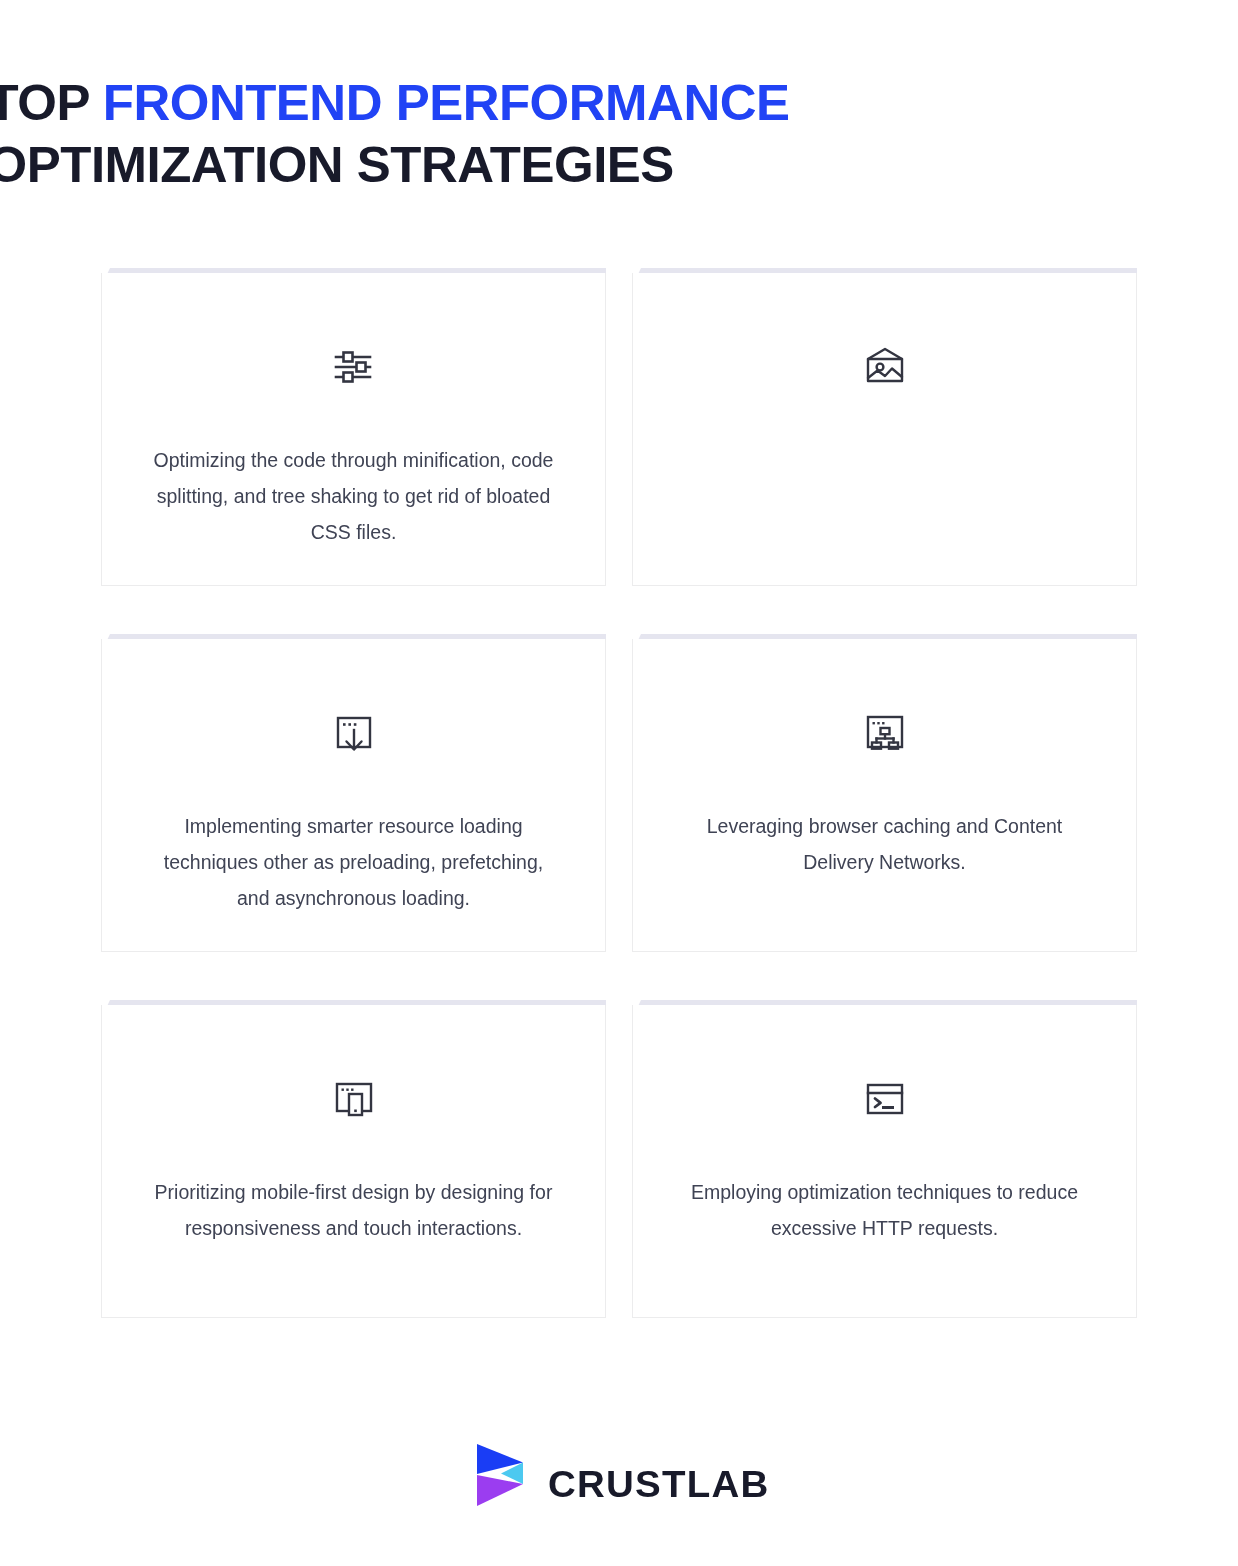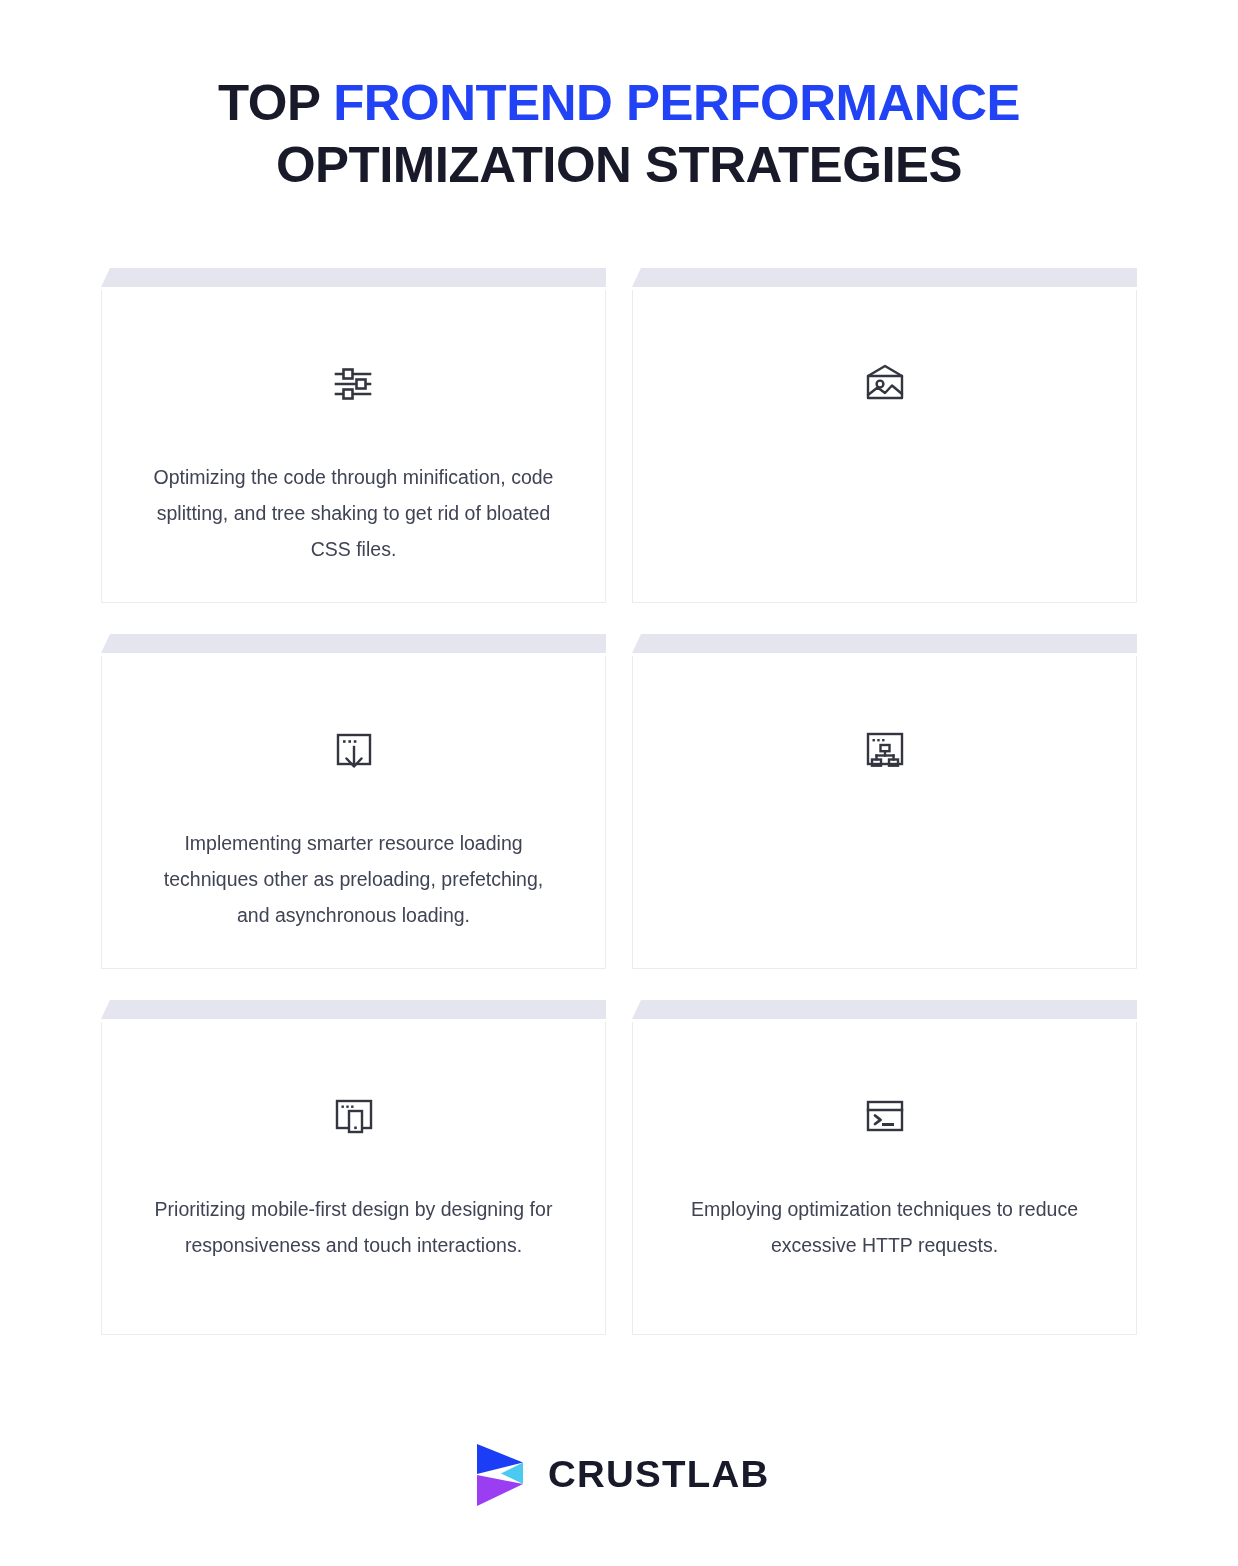--- a/index.html
+++ b/index.html
@@ -21,21 +21,21 @@
     height: 1566px;
     box-sizing: border-box;
   }
 
   
   .title-block {
     position: absolute;
     top: 72px;
     left: 0;
     width: 1238px;
-    text-align: center;
+    text-align: left;
   }
   .title-line {
     font-size: 50px;
     font-weight: 800;
     letter-spacing: -0.5px;
     line-height: 1.24;
     color: #181a2a;
     text-transform: uppercase;
     font-stretch: condensed;
     white-space: nowrap;
@@ -54,21 +54,21 @@
     display: grid;
     grid-template-columns: 505px 505px;
     column-gap: 26px;
     row-gap: 34px;
   }
 
   .card {
     position: relative;
     box-sizing: border-box;
     height: 332px;
-    padding-top: 22px;
+    padding-top: 5px;
   }
 
   
   .card-top {
     position: absolute;
     top: 0;
     left: 0;
     width: 505px;
     height: 19px;
     background: #e5e5ef;
@@ -109,21 +109,21 @@
     max-width: 430px;
   }
 
   
   .footer {
     position: absolute;
     left: 0;
     top: 1444px;
     width: 1238px;
     display: flex;
-    align-items: center;
+    align-items: flex-end;
     justify-content: center;
     gap: 19px;
   }
   .logo-mark {
     width: 52px;
     height: 62px;
     flex: none;
   }
   .logo-word {
     font-size: 37px;
@@ -206,20 +206,21 @@
             <rect x="19.1" y="11" width="2.4" height="2.4" fill="currentColor" stroke="none"></rect>
             <rect x="17.5" y="17" width="9" height="6.2"></rect>
             <line x1="22" y1="23.2" x2="22" y2="27.5"></line>
             <line x1="13.5" y1="27.5" x2="30.5" y2="27.5"></line>
             <line x1="13.5" y1="27.5" x2="13.5" y2="31.5"></line>
             <line x1="30.5" y1="27.5" x2="30.5" y2="31.5"></line>
             <rect x="9" y="31.5" width="9" height="6.2"></rect>
             <rect x="26" y="31.5" width="9" height="6.2"></rect>
           </svg>
         </div>
+        <div class="card-text">Leveraging browser caching and Content Delivery Networks.</div>
       </div>
     </div>
 
     <div class="card">
       <div class="card-top"></div>
       <div class="card-body">
         <div class="card-icon">
           <svg width="44" height="44" viewBox="0 0 44 44" fill="none" stroke="currentColor" stroke-width="2.4" stroke-linecap="square">
             <rect x="5" y="7" width="34" height="27"></rect>
             <rect x="9.5" y="11.5" width="2.4" height="2.4" fill="currentColor" stroke="none"></rect>

